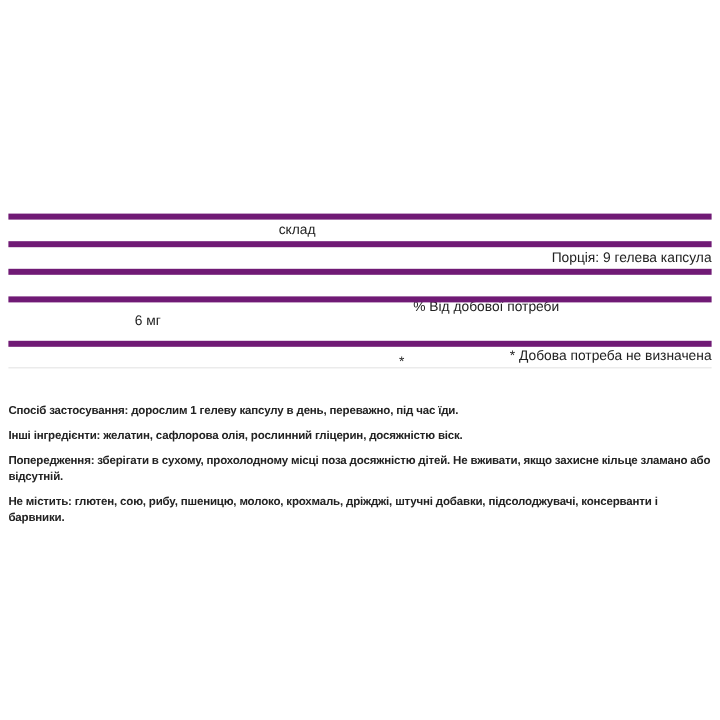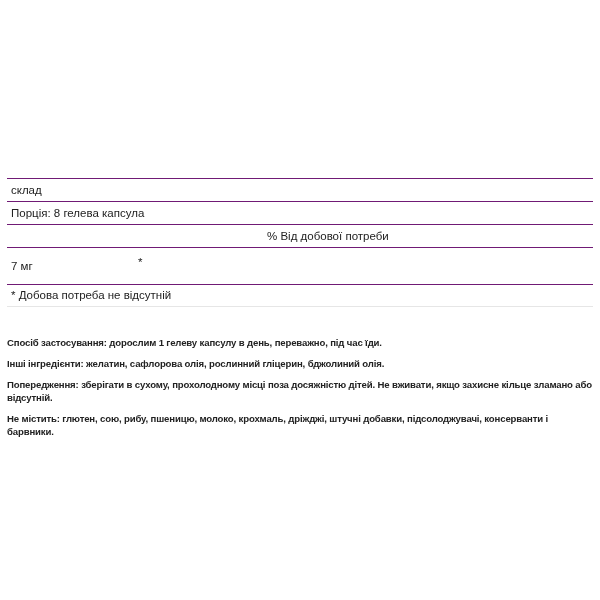--- a/index.html
+++ b/index.html
@@ -19,35 +19,36 @@
       position: absolute;
       left: 7px;
       top: 178px;
       width: 586px;
       border-collapse: collapse;
       font-size: 11.5px;
       line-height: 13px;
     }
     .row {
       position: relative;
-      border-top: 1px solid #701a75;
+      border-top: 5px solid #701a75;
       box-sizing: border-box;
       display: flex;
       align-items: center;
+      text-align: right;
     }
     .row.last {
       border-bottom: 1px solid #e6e6e6;
     }
     .cell {
       box-sizing: border-box;
       padding-left: 4px;
     }
     .c1 { width: 256px; }
     .c2 { width: 127px; }
-    .c3 { width: 203px; }
+    .c3 { width: 203px; margin-top: 36px; }
     .h23 { height: 23px; }
     .h37 { height: 37px; }
     .notes {
       position: absolute;
       left: 7px;
       top: 336px;
       width: 586px;
       font-family: Liberation Sans, sans-serif;
       font-weight: bold;
       font-size: 9.6px;
@@ -60,33 +61,33 @@
     }
   </style>
 </head>
 <body>
 
 <div class="facts">
   <div class="row h23">
     <div class="cell c1">склад</div>
   </div>
   <div class="row h23">
-    <div class="cell" style="width:586px">Порція: 8 гелева капсула</div>
+    <div class="cell" style="width:586px">Порція: 9 гелева капсула</div>
   </div>
   <div class="row h23">
     <div class="cell c1"></div>
     <div class="cell c3">% Від добової потреби</div>
   </div>
   <div class="row h37">
-    <div class="cell c2">7 мг</div>
+    <div class="cell c2">6 мг</div>
     <div class="cell c3" style="align-self:flex-start;padding-top:8px;">*</div>
   </div>
   <div class="row h23 last">
-    <div class="cell" style="width:586px">* Добова потреба не відсутній</div>
+    <div class="cell" style="width:586px">* Добова потреба не визначена</div>
   </div>
 </div>
 
 <div class="notes">
   <p class="note">Спосіб застосування: дорослим 1 гелеву капсулу в день, переважно, під час їди.</p>
-  <p class="note">Інші інгредієнти: желатин, сафлорова олія, рослинний гліцерин, бджолиний олія.</p>
+  <p class="note">Інші інгредієнти: желатин, сафлорова олія, рослинний гліцерин, досяжністю віск.</p>
   <p class="note">Попередження: зберігати в сухому, прохолодному місці поза досяжністю дітей. Не вживати, якщо захисне кільце зламано або відсутній.</p>
   <p class="note">Не містить: глютен, сою, рибу, пшеницю, молоко, крохмаль, дріжджі, штучні добавки, підсолоджувачі, консерванти і барвники.</p>
 </div>
 
 </body></html>

